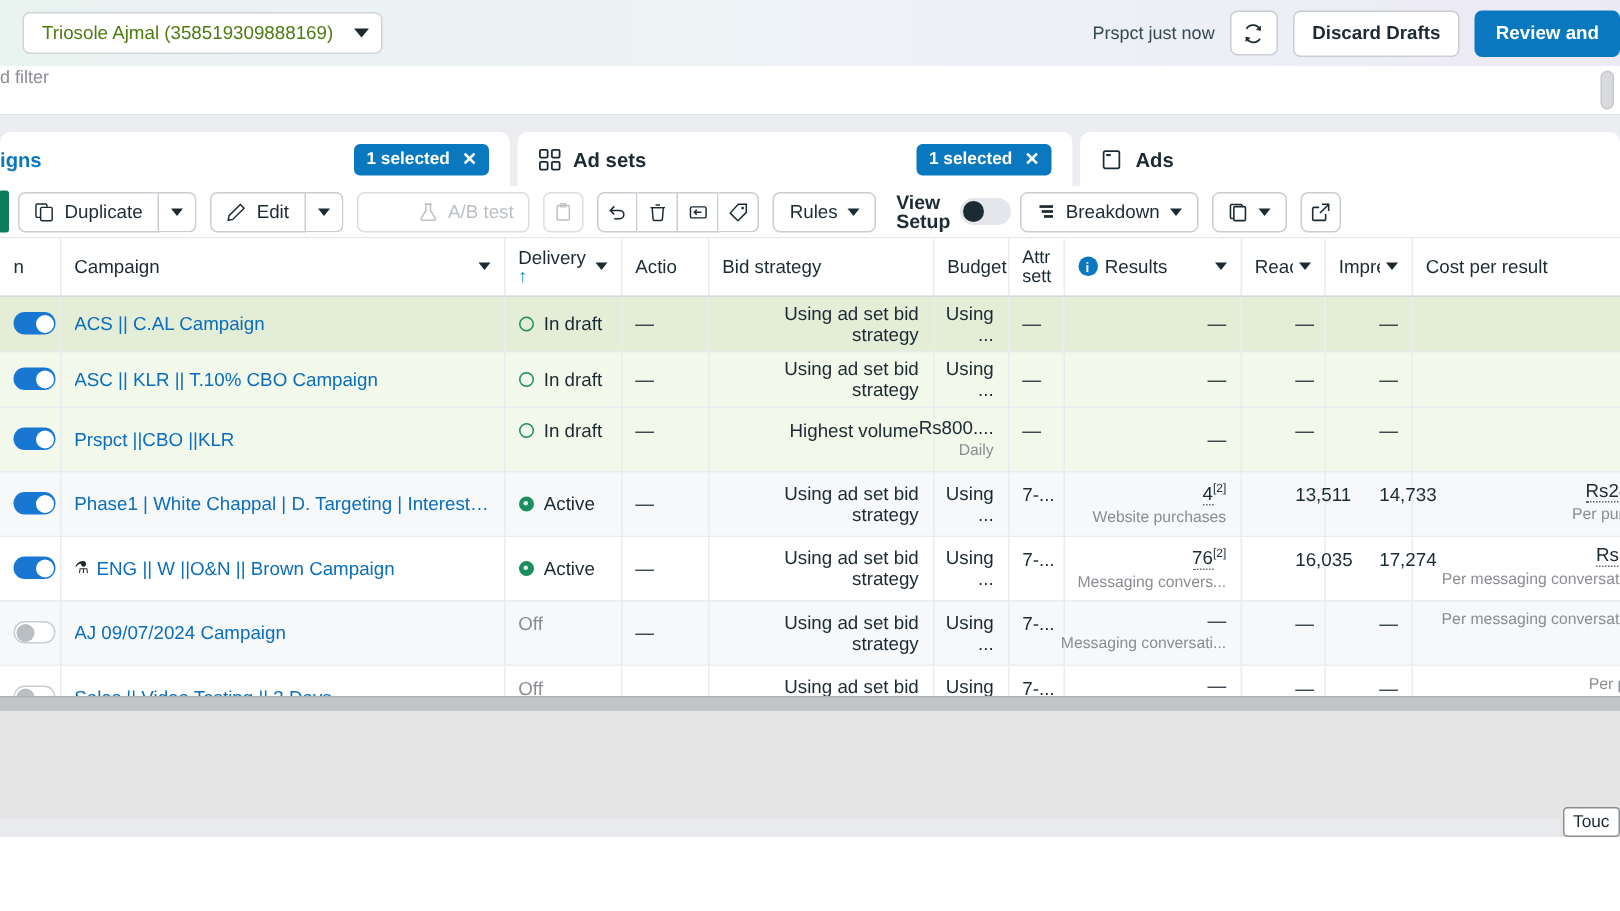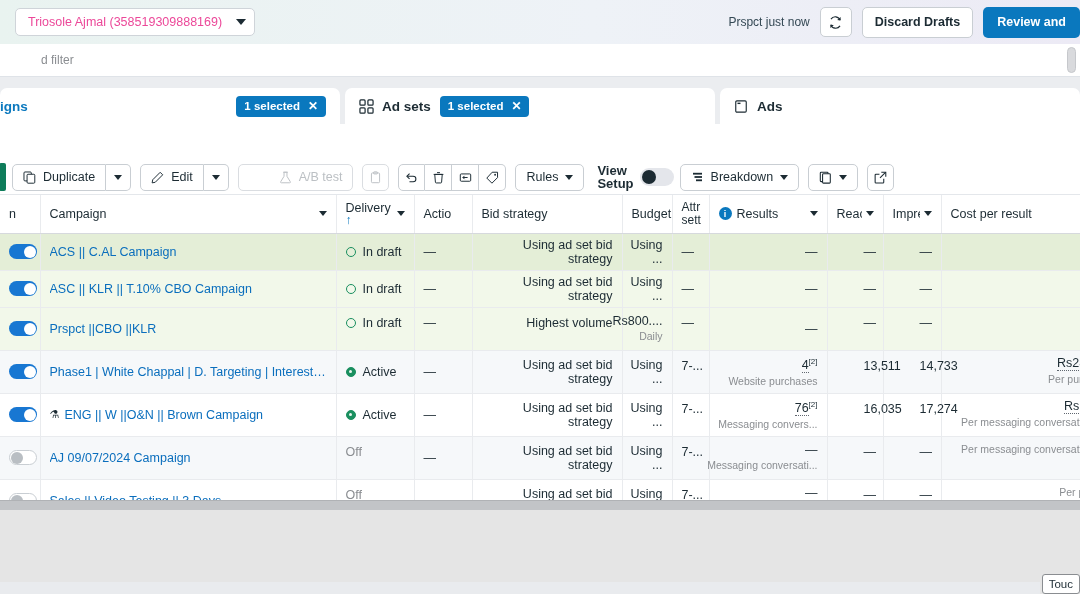--- a/index.html
+++ b/index.html
@@ -13,21 +13,21 @@
   
   .topbar{
     height:44px; width:1080px;
     background:linear-gradient(90deg,#e9f3f0 0%, #eef2f7 55%, #eceaf5 100%);
     display:flex; align-items:center; position:relative;
   }
   .acct-select{
     margin-left:15px; height:28px; min-width:240px;
     background:#fff; border:1px solid #cfd4d9; border-radius:5px;
     display:flex; align-items:center; padding:0 8px 0 12px; 
-    font-size:12.5px; color:#ec4899;
+    font-size:12.5px; color:#4d7c0f;
   }
   .acct-select .caret{ margin-left:auto; }
   .caret{ width:0;height:0;border-left:5px solid transparent;border-right:5px solid transparent;border-top:6px solid #1c2b33; }
   .caret.sm{ border-left-width:4px;border-right-width:4px;border-top-width:5px; }
   .topbar-right{ margin-left:auto; display:flex; align-items:center; gap:10px; padding-right:0; }
   .updated{ font-size:12px; color:#344854; }
   .icon-btn{
     width:32px;height:30px;border:1px solid #c9ced3;border-radius:5px;background:#fff;
     display:flex;align-items:center;justify-content:center;
   }
@@ -36,49 +36,49 @@
     display:flex;align-items:center;padding:0 12px;font-size:12.5px;color:#1c2b33;font-weight:600;
   }
   .btn-primary{
     height:31px;border-radius:5px;background:#0a78be;color:#fff;
     display:flex;align-items:center;padding:0 14px;font-size:12.5px;font-weight:700;
     white-space:nowrap;
   }
   
   .filterbar{
     height:33px;width:1080px;background:#ffffff;border-bottom:1px solid #dfe3e8;
-    display:flex;align-items:center;position:relative;padding-left:41px;
+    display:flex;align-items:flex-start;position:relative;
   }
   .filter-text{ font-size:12px;color:#8a8d91; margin-left:0px; }
   .filter-scroll{
     position:absolute;right:4px;top:3px;width:9px;height:26px;background:#d9dadd;border-radius:5px;
     border:1px solid #c6c8cc;
   }
   .gapstrip{ height:11px;width:1080px;background:#ebedf0; }
   
   .tabsrow{ height:36px;width:1080px;background:#ebedf0;display:flex;align-items:flex-end;gap:5px; }
   .tab{
     height:36px;background:#fff;display:flex;align-items:center;gap:9px;padding:0 14px;
     border-radius:7px 7px 0 0;position:relative;
   }
   .tab.campaigns{ width:340px; justify-content:space-between; padding-left:0;}
-  .tab.adsets{ width:370px; }
+  .tab.adsets{ width:370px; justify-content:space-between; }
   .tab.ads{ width:360px; }
   .tab-label{ font-size:13.5px;font-weight:700;color:#0a78be; }
   .tab-label.dark{ color:#1c2b33; }
   .pill{
     background:#0a78be;color:#fff;border-radius:4px;height:21px;display:flex;align-items:center;
     gap:8px;padding:0 8px;font-size:11.5px;font-weight:600;
   }
   .pill .x{ font-size:12px;font-weight:700; }
   .tab-left{ display:flex;align-items:center;gap:8px; }
   
   .toolbar{
     height:35px;width:1080px;background:#fff;display:flex;align-items:center;
-    border-bottom:1px solid #e4e7eb; gap:0;margin-top:36px;
+    border-bottom:1px solid #e4e7eb; gap:0;
   }
   .greenbar{ width:7px;height:28px;background:#0e7c5a;border-radius:2px;margin-right:6px;margin-left:-1px;}
   .tb-group{ display:flex;align-items:center;margin-right:9px; }
   .tb-btn{
     height:27px;border:1px solid #c9ced3;background:#fff;border-radius:5px;
     display:flex;align-items:center;gap:7px;padding:0 10px;font-size:12.5px;color:#1c2b33;
   }
   .tb-btn.disabled{ color:#bcc0c4; border-color:#dadde1;padding-left:40px; }
   .tb-btn.sq{ width:27px;padding:0;justify-content:center; }
   .tb-split{

